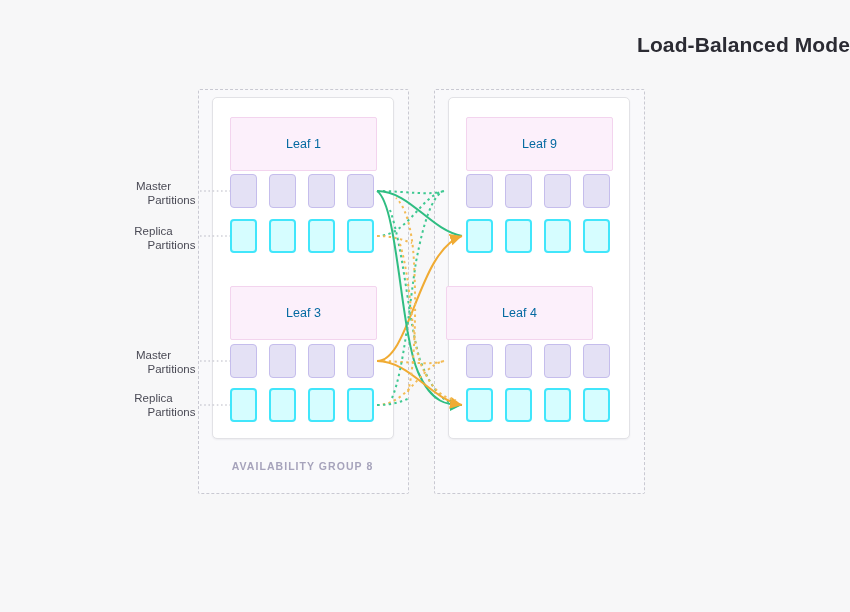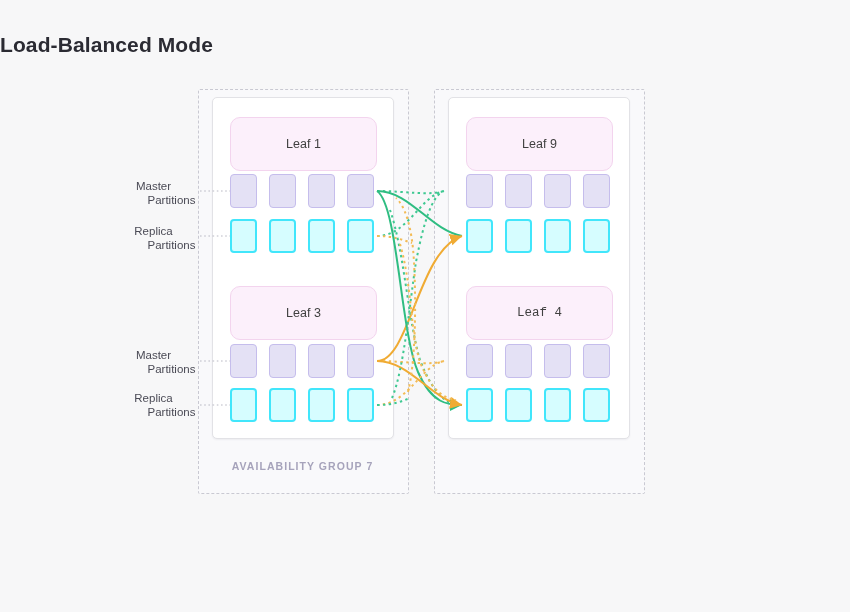--- a/index.html
+++ b/index.html
@@ -6,21 +6,21 @@
   body{
     width:850px;height:612px;
     background:#f7f7f8;
     font-family:"Liberation Sans","DejaVu Sans",sans-serif;
     position:relative;overflow:hidden;
   }
   #stage{position:absolute;left:0;top:0;width:850px;height:612px;}
 
   .title{
     position:absolute;left:0;top:33px;width:850px;
-    text-align:left;
+    text-align:right;
     font-size:21px;font-weight:bold;color:#2b2b33;
     letter-spacing:0.1px;
   }
 
   
   .ag-frame{
     position:absolute;
     border:1px dashed #c9c9d2;
     border-radius:2px;
     background:rgba(252,252,253,0.55);
@@ -46,28 +46,28 @@
     box-shadow:0 1px 2px rgba(40,40,60,0.06);
   }
   #ag1-card{left:212px;top:97px;width:180px;height:340px;}
   #ag2-card{left:448px;top:97px;width:180px;height:340px;}
 
   
   .leaf{
     position:absolute;
     background:#fcf0fb;
     border:1px solid #f3d4ee;
-    border-radius:10px;
+    border-radius:2px;
     display:flex;align-items:center;justify-content:center;
-    font-size:12.5px;color:#404040;
+    font-size:12.5px;color:#0369a1;
   }
   #leaf1{left:230px;top:117px;width:145px;height:52px;}
   #leaf2{left:466px;top:117px;width:145px;height:52px;}
   #leaf3{left:230px;top:286px;width:145px;height:52px;text-align:center;}
-  #leaf4{left:466px;top:286px;width:145px;height:52px;font-family:Liberation Mono, monospace;}
+  #leaf4{left:446px;top:286px;width:145px;height:52px;}
 
   
   .part{
     position:absolute;
     width:27px;height:34px;
     border-radius:4px;
     box-sizing:border-box;
   }
   .part.master{background:#e4e1f5;border:1.5px solid #c5bdec;}
   .part.replica{background:#d6fdff;border:2px solid #41e6fb;}
@@ -106,21 +106,21 @@
 </style>
 </head>
 <body>
 
 <div id="stage">
 
   <div class="title">Load-Balanced Mode</div>
 
   <div class="ag-frame" id="ag1-frame"></div>
   <div class="ag-card" id="ag1-card"></div>
-  <div class="ag-caption" id="ag1-caption">AVAILABILITY GROUP 7</div>
+  <div class="ag-caption" id="ag1-caption">AVAILABILITY GROUP 8</div>
 
   <div class="ag-frame" id="ag2-frame"></div>
   <div class="ag-card" id="ag2-card"></div>
 
   <div class="leaf" id="leaf1">
     <span>Leaf 1</span>
   </div>
   <div class="leaf" id="leaf2">
     <span>Leaf 9</span>
   </div>

